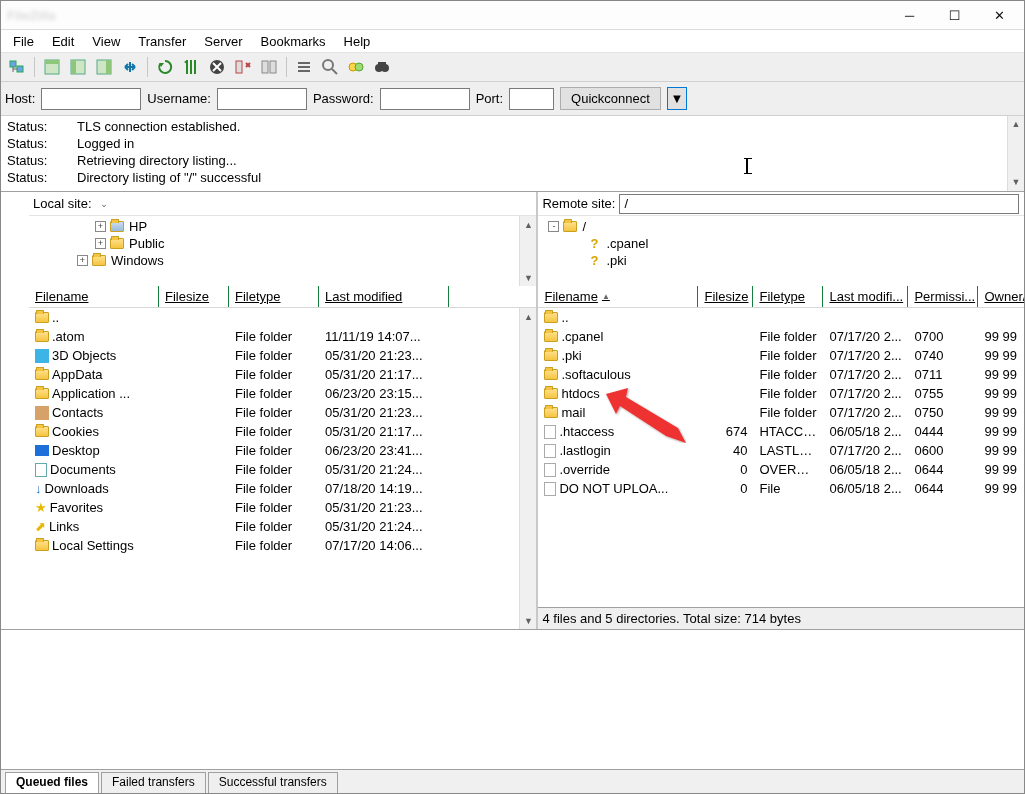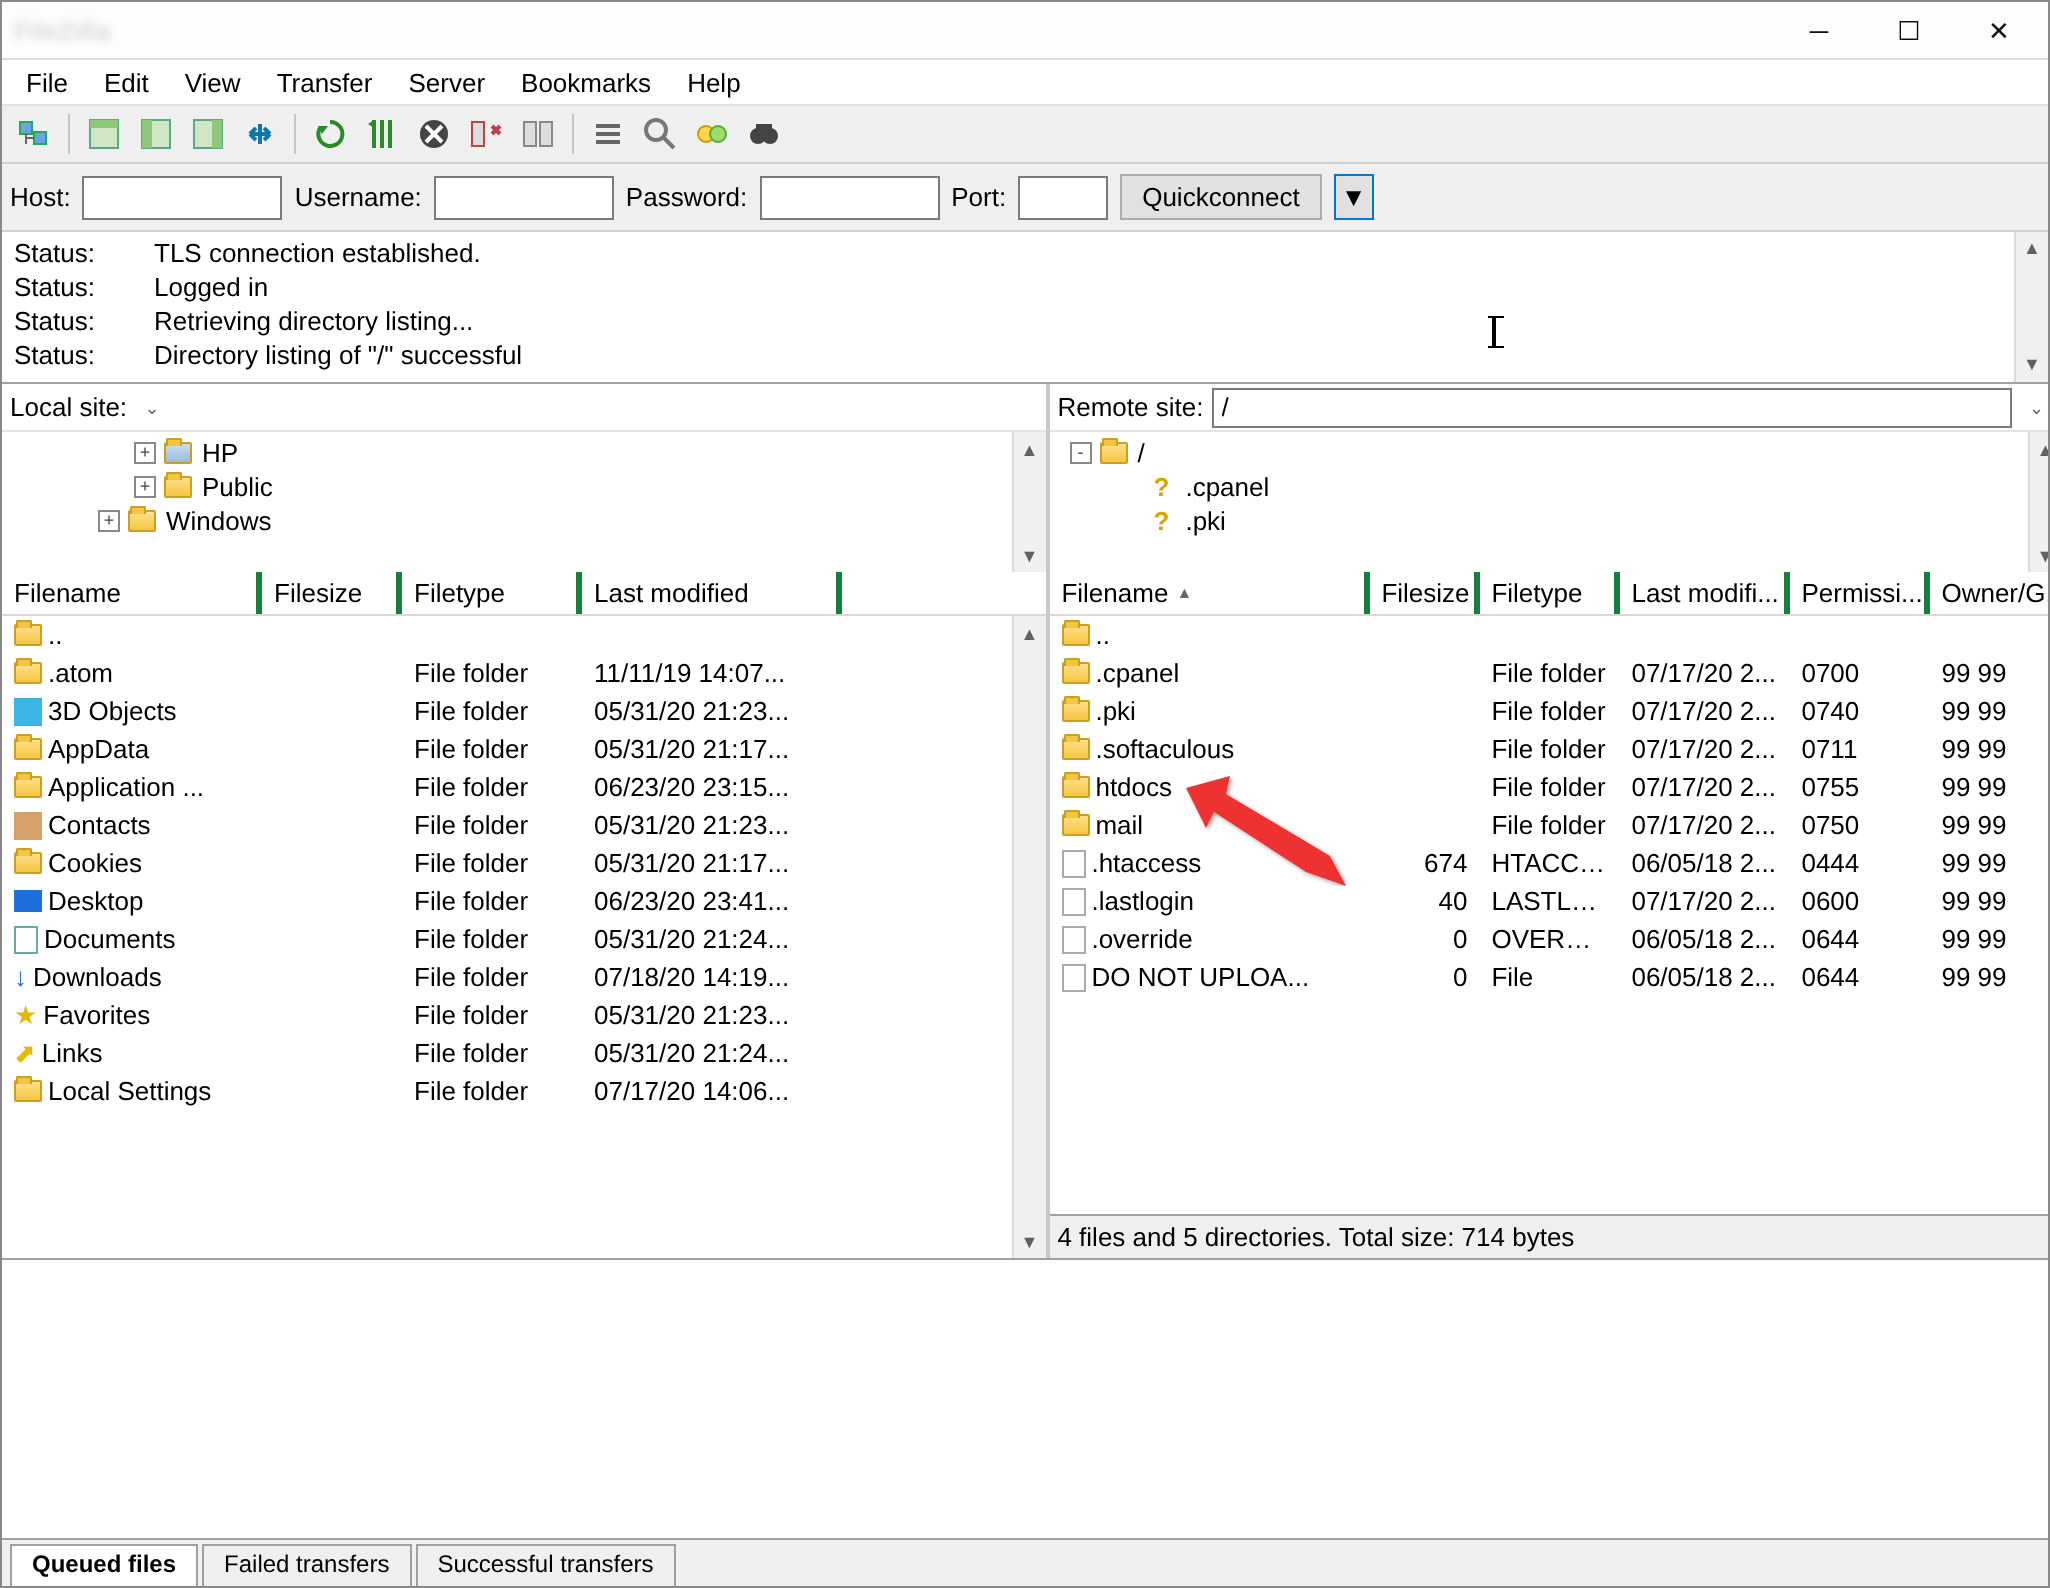--- a/index.html
+++ b/index.html
@@ -23,21 +23,21 @@
   .scrollbar-v { position: absolute; right: 0; top: 0; bottom: 0; width: 17px; background: #f0f0f0; border-left: 1px solid #dcdcdc; display: flex; flex-direction: column; align-items: center; justify-content: space-between; }
   .scroll-arrow { height: 17px; width: 100%; display: flex; align-items: center; justify-content: center; color: #606060; font-size: 9px; }
   .site-row { height: 24px; display: flex; border-bottom: 1px solid #e3e3e3; }
   .site-half { display: flex; align-items: center; padding: 0 4px; gap: 4px; }
   .site-half .lbl { white-space: nowrap; }
   .site-input { flex: 1; height: 20px; border: 1px solid #7a7a7a; padding: 0 4px; background: #fff; }
   .tree-pane { position: relative; overflow: hidden; padding: 2px 4px; }
   .tree-line { display: flex; align-items: center; height: 17px; gap: 2px; }
   .file-pane { position: relative; display: flex; flex-direction: column; overflow: hidden; }
   .file-header { height: 22px; display: flex; align-items: center; border-bottom: 1px solid #d8d8d8; }
-  .file-header .col { padding: 0 6px; border-right: 3px solid #15803d; height: 100%; display: flex; align-items: center; overflow: hidden; white-space: nowrap; }
+  .file-header .col { padding: 0 6px; border-right: 1px solid #15803d; height: 100%; display: flex; align-items: center; overflow: hidden; white-space: nowrap; text-decoration: underline; }
   .file-body { flex: 1; overflow: hidden; }
   .file-row { height: 19px; display: flex; align-items: center; }
   .file-row .col { padding: 0 6px; overflow: hidden; white-space: nowrap; text-overflow: ellipsis; }
   .status-summary { height: 22px; border-top: 1px solid #a0a0a0; display: flex; padding: 0 4px; align-items: center; background: #efefef; }
   .queue-pane { height: 140px; border-top: 1px solid #a0a0a0; display: flex; flex-direction: column; }
   .queue-header { height: 22px; display: flex; align-items: center; border-bottom: 1px solid #d8d8d8; }
   .queue-header .col { padding: 0 6px; border-right: 1px solid #e3e3e3; height: 100%; display: flex; align-items: center; }
   .tabs-bar { height: 24px; border-top: 1px solid #a0a0a0; background: #f0f0f0; display: flex; align-items: flex-end; padding: 0 4px; gap: 2px; }
   .tab { height: 21px; padding: 2px 10px 0; border: 1px solid #a0a0a0; border-bottom: none; background: #efefef; font-size: 12px; }
   .tab.active { background: #fff; font-weight: bold; }
@@ -202,21 +202,21 @@
       <span style="width:50px">Status:</span>
       <span>Directory listing of "/" successful</span>
     </div>
     <div class="scrollbar-v">
     <div class="scroll-arrow">▲</div>
     <div class="scroll-arrow">▼</div>
   </div>
   <div class="cursor-ibeam"></div>
 </div>
 
-<div style="flex:1; display:flex; min-height:0;">
+<div style="flex:1; display:flex; min-height:0;padding-left:28px;">
 
   <div style="flex:0 0 51%; display:flex; flex-direction:column; min-height:0;">
     <div class="site-row">
       <div class="site-half" style="flex:1">
         <span class="lbl">Local site:</span>
         <span class="scroll-arrow" style="width:17px">⌄</span>
       </div>
     </div>
     <div class="tree-pane" id="local-tree" style="height: 70px;">
       <div class="tree-line">

